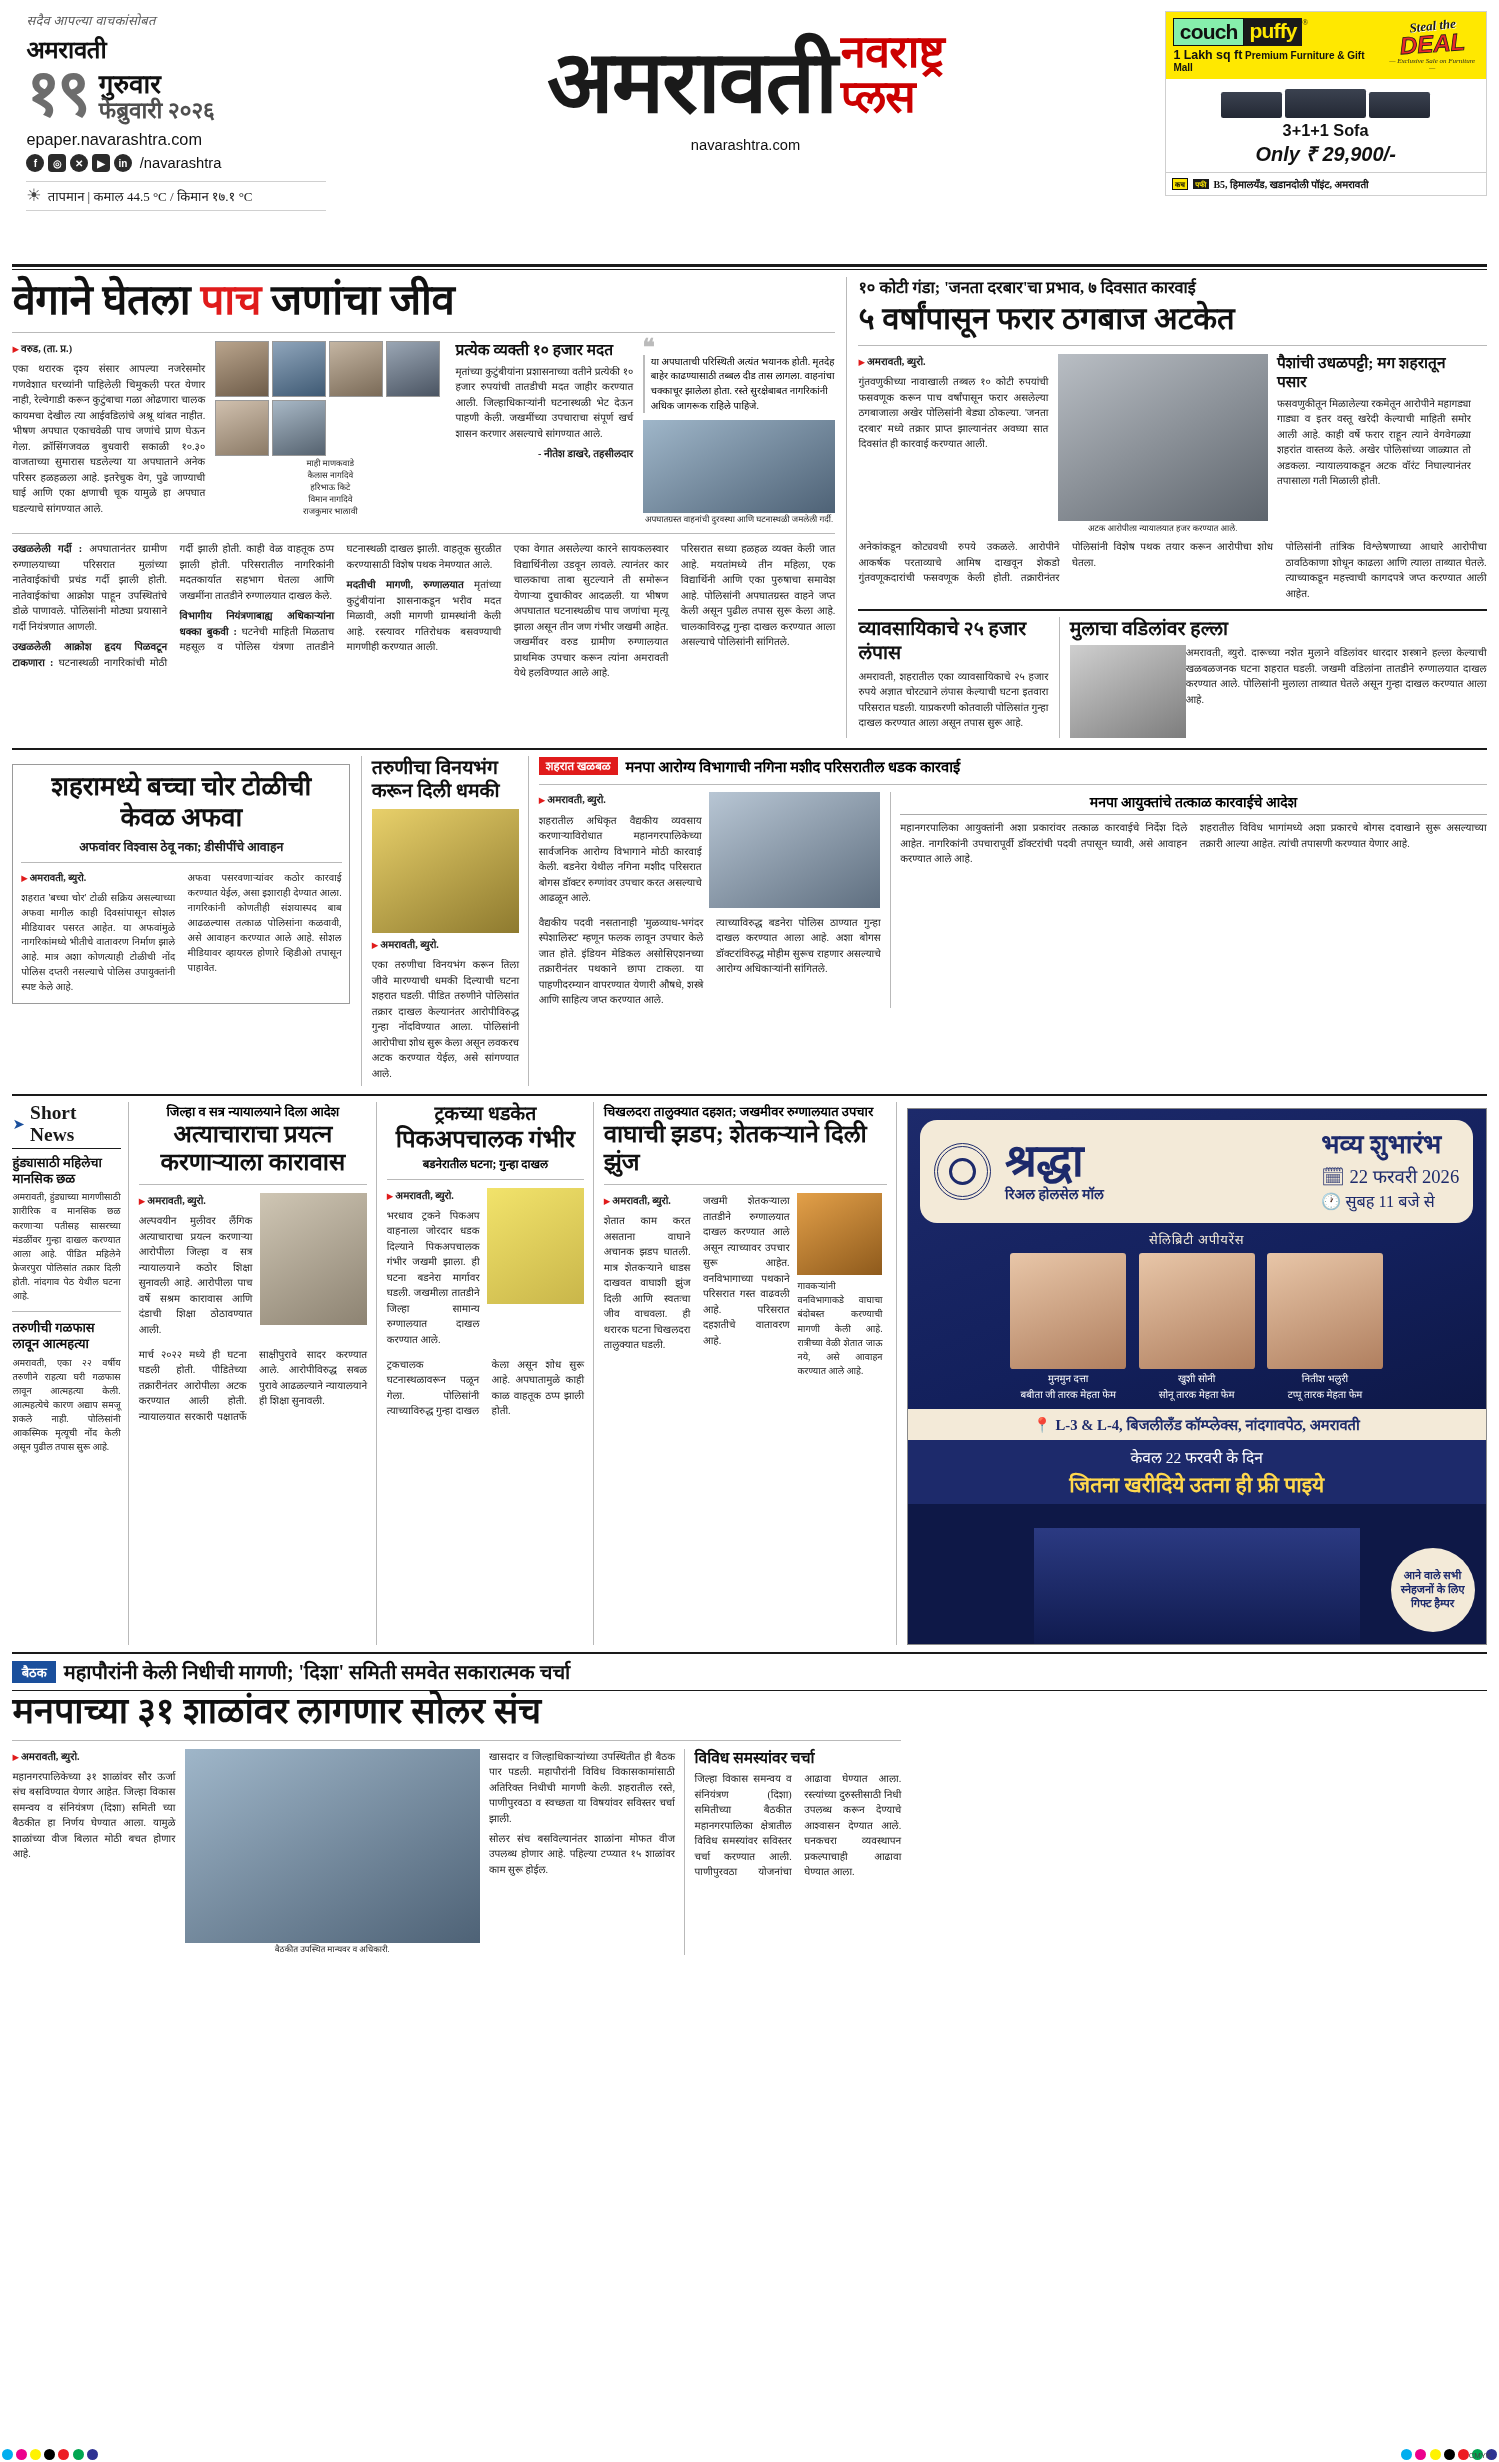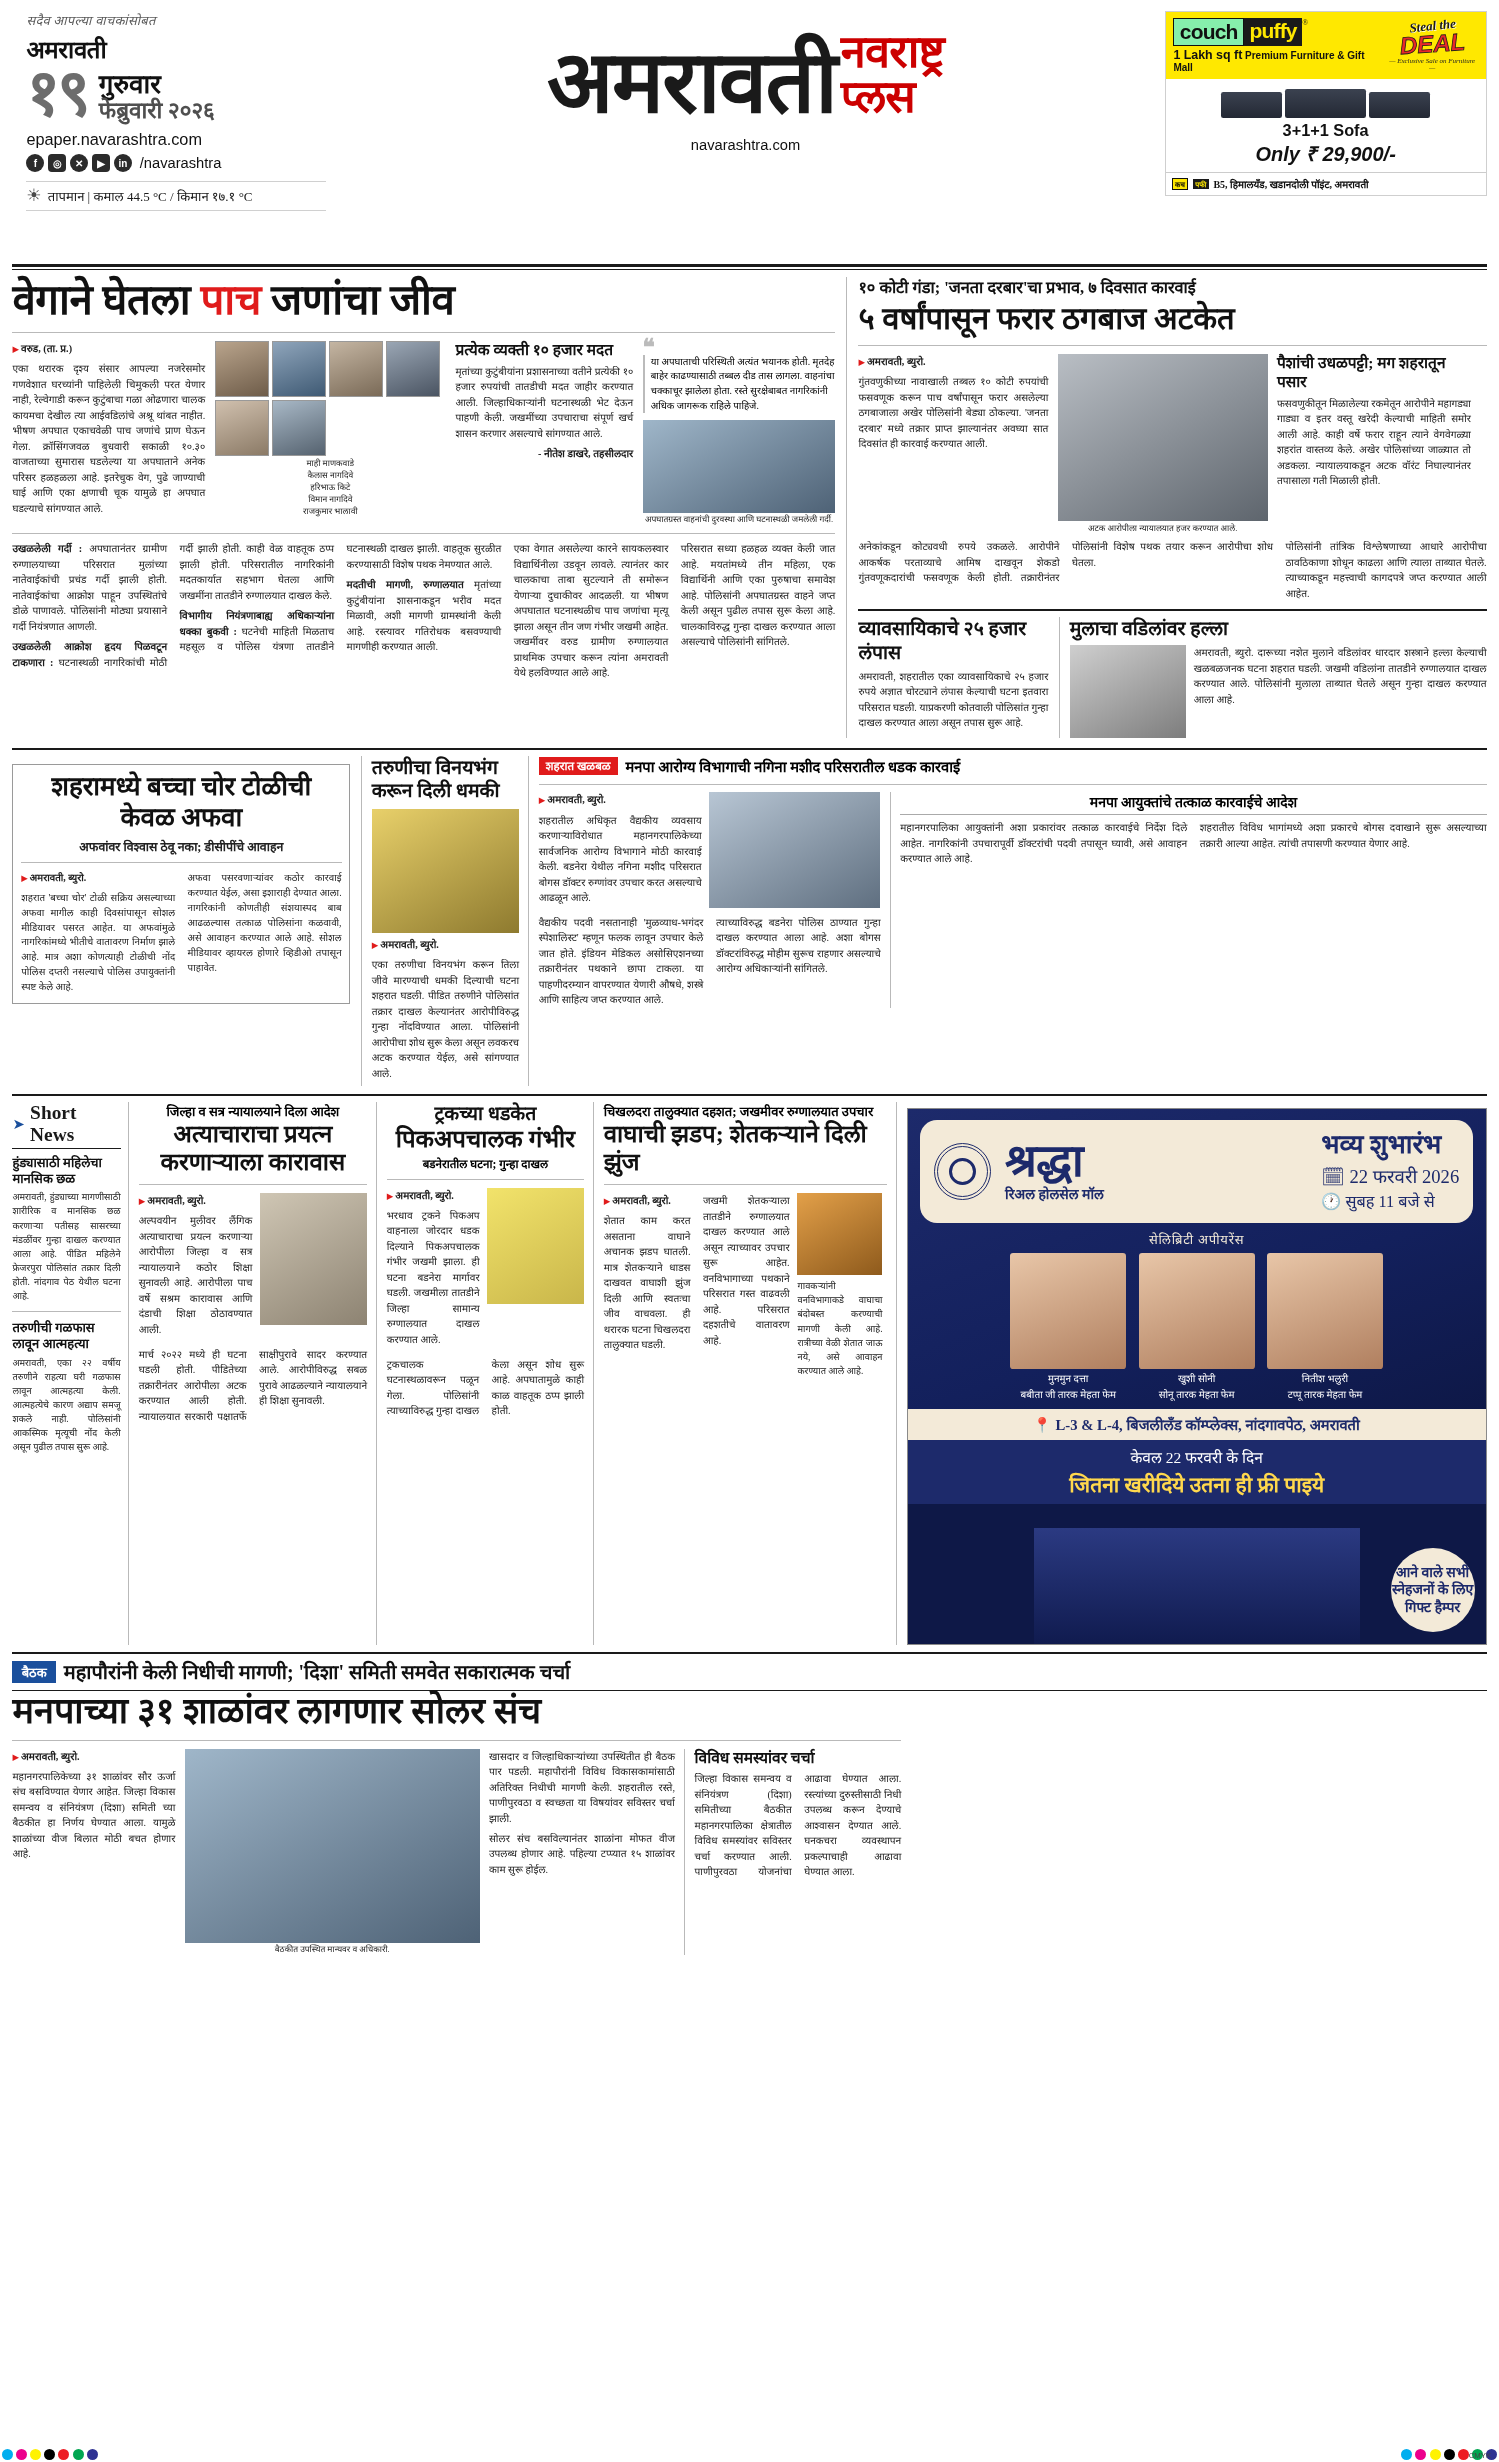--- a/index.html
+++ b/index.html
@@ -153,21 +153,21 @@
   .shr-fimg { width:116px; height:116px; background:linear-gradient(160deg,#e8c6a8,#b07f5f); border-radius:3.1px;}
   .shr-fname { color:#fff; font-size:10px; text-align:center; margin-top:3.1px; line-height:1.3;}
   .shr-addr { background:#f3ead8; color:#1d2a6b; font-weight:bold; font-size:14.7px; text-align:center; padding:5.4px;}
   .shr-offer { background:#1d2a6b; color:#fff; text-align:center; padding:6.2px;}
   .shr-o1 { font-size:15.5px; } .shr-o2 { font-size:21px; color:#ffd84d; font-weight:bold; margin-top:2.3px;}
   .shr-bot { background:#0e1847; height:140px; position:relative; }
   .shr-bldg { position:absolute; left:50%; transform:translateX(-50%); bottom:0; width:326px; height:116px;
               background:linear-gradient(#2b3a82,#101b4f); }
   .shr-badge { position:absolute; right:11px; bottom:12.4px; background:#f3ead8; color:#1d2a6b; border-radius:50%;
                width:84px; height:84px; display:flex; flex-direction:column; align-items:center;
-               justify-content:center; font-size:14px; font-weight:bold; text-align:center; line-height:1.25;}
+               justify-content:center; font-size:11px; font-weight:bold; text-align:center; line-height:1.25;}
 
   
   .cmyk { position:absolute; left:0; bottom:0; width:100%; height:15.5px; display:flex; }
   .cmyk i { display:block; width:11px; height:11px; border-radius:50%; margin:2.3px 1.6px;}
   .cmyk-right { position:absolute; right:7.8px; bottom:1.6px; font-size:7.8px; color:#444;
                 font-family:"Liberation Sans",sans-serif;}
 
   .tag-blue { display:inline-block; background:#1a4f9c; color:#fff; font-size:13px; font-weight:bold;
               padding:2.3px 9.3px; }
   .bigbar { display:flex; align-items:center; gap:7.8px; border-top:2.3px solid #1a1a1a;
@@ -359,21 +359,21 @@
       <div style="display:flex; gap:11px;">
         <div style="width:190px;">
           <div class="h-sm">व्यावसायिकाचे २५ हजार लंपास</div>
           <div class="cols" style="margin-top:4.7px;">
             <p>अमरावती, शहरातील एका व्यावसायिकाचे २५ हजार रुपये अज्ञात चोरट्याने लंपास केल्याची घटना इतवारा परिसरात घडली. याप्रकरणी कोतवाली पोलिसांत गुन्हा दाखल करण्यात आला असून तपास सुरू आहे.</p>
           </div>
         </div>
         <div style="flex:1;" class="vline">
           <div style="padding-left:9.3px;">
             <div class="h-sm">मुलाचा वडिलांवर हल्ला</div>
-            <div style="display:flex;gap:8px;margin-top:4.7px;justify-content:space-between;">
+            <div style="display:flex;gap:0;margin-top:4.7px;justify-content:space-between;">
               <div class="ph assault" style="width:116px;height:93px;flex:none;"></div>
               <div class="cols" style="flex:1;">
                 <p>अमरावती, ब्युरो. दारूच्या नशेत मुलाने वडिलांवर धारदार शस्त्राने हल्ला केल्याची खळबळजनक घटना शहरात घडली. जखमी वडिलांना तातडीने रुग्णालयात दाखल करण्यात आले. पोलिसांनी मुलाला ताब्यात घेतले असून गुन्हा दाखल करण्यात आला आहे.</p>
               </div>
             </div>
           </div>
         </div>
       </div>
     </div>
   </div>

